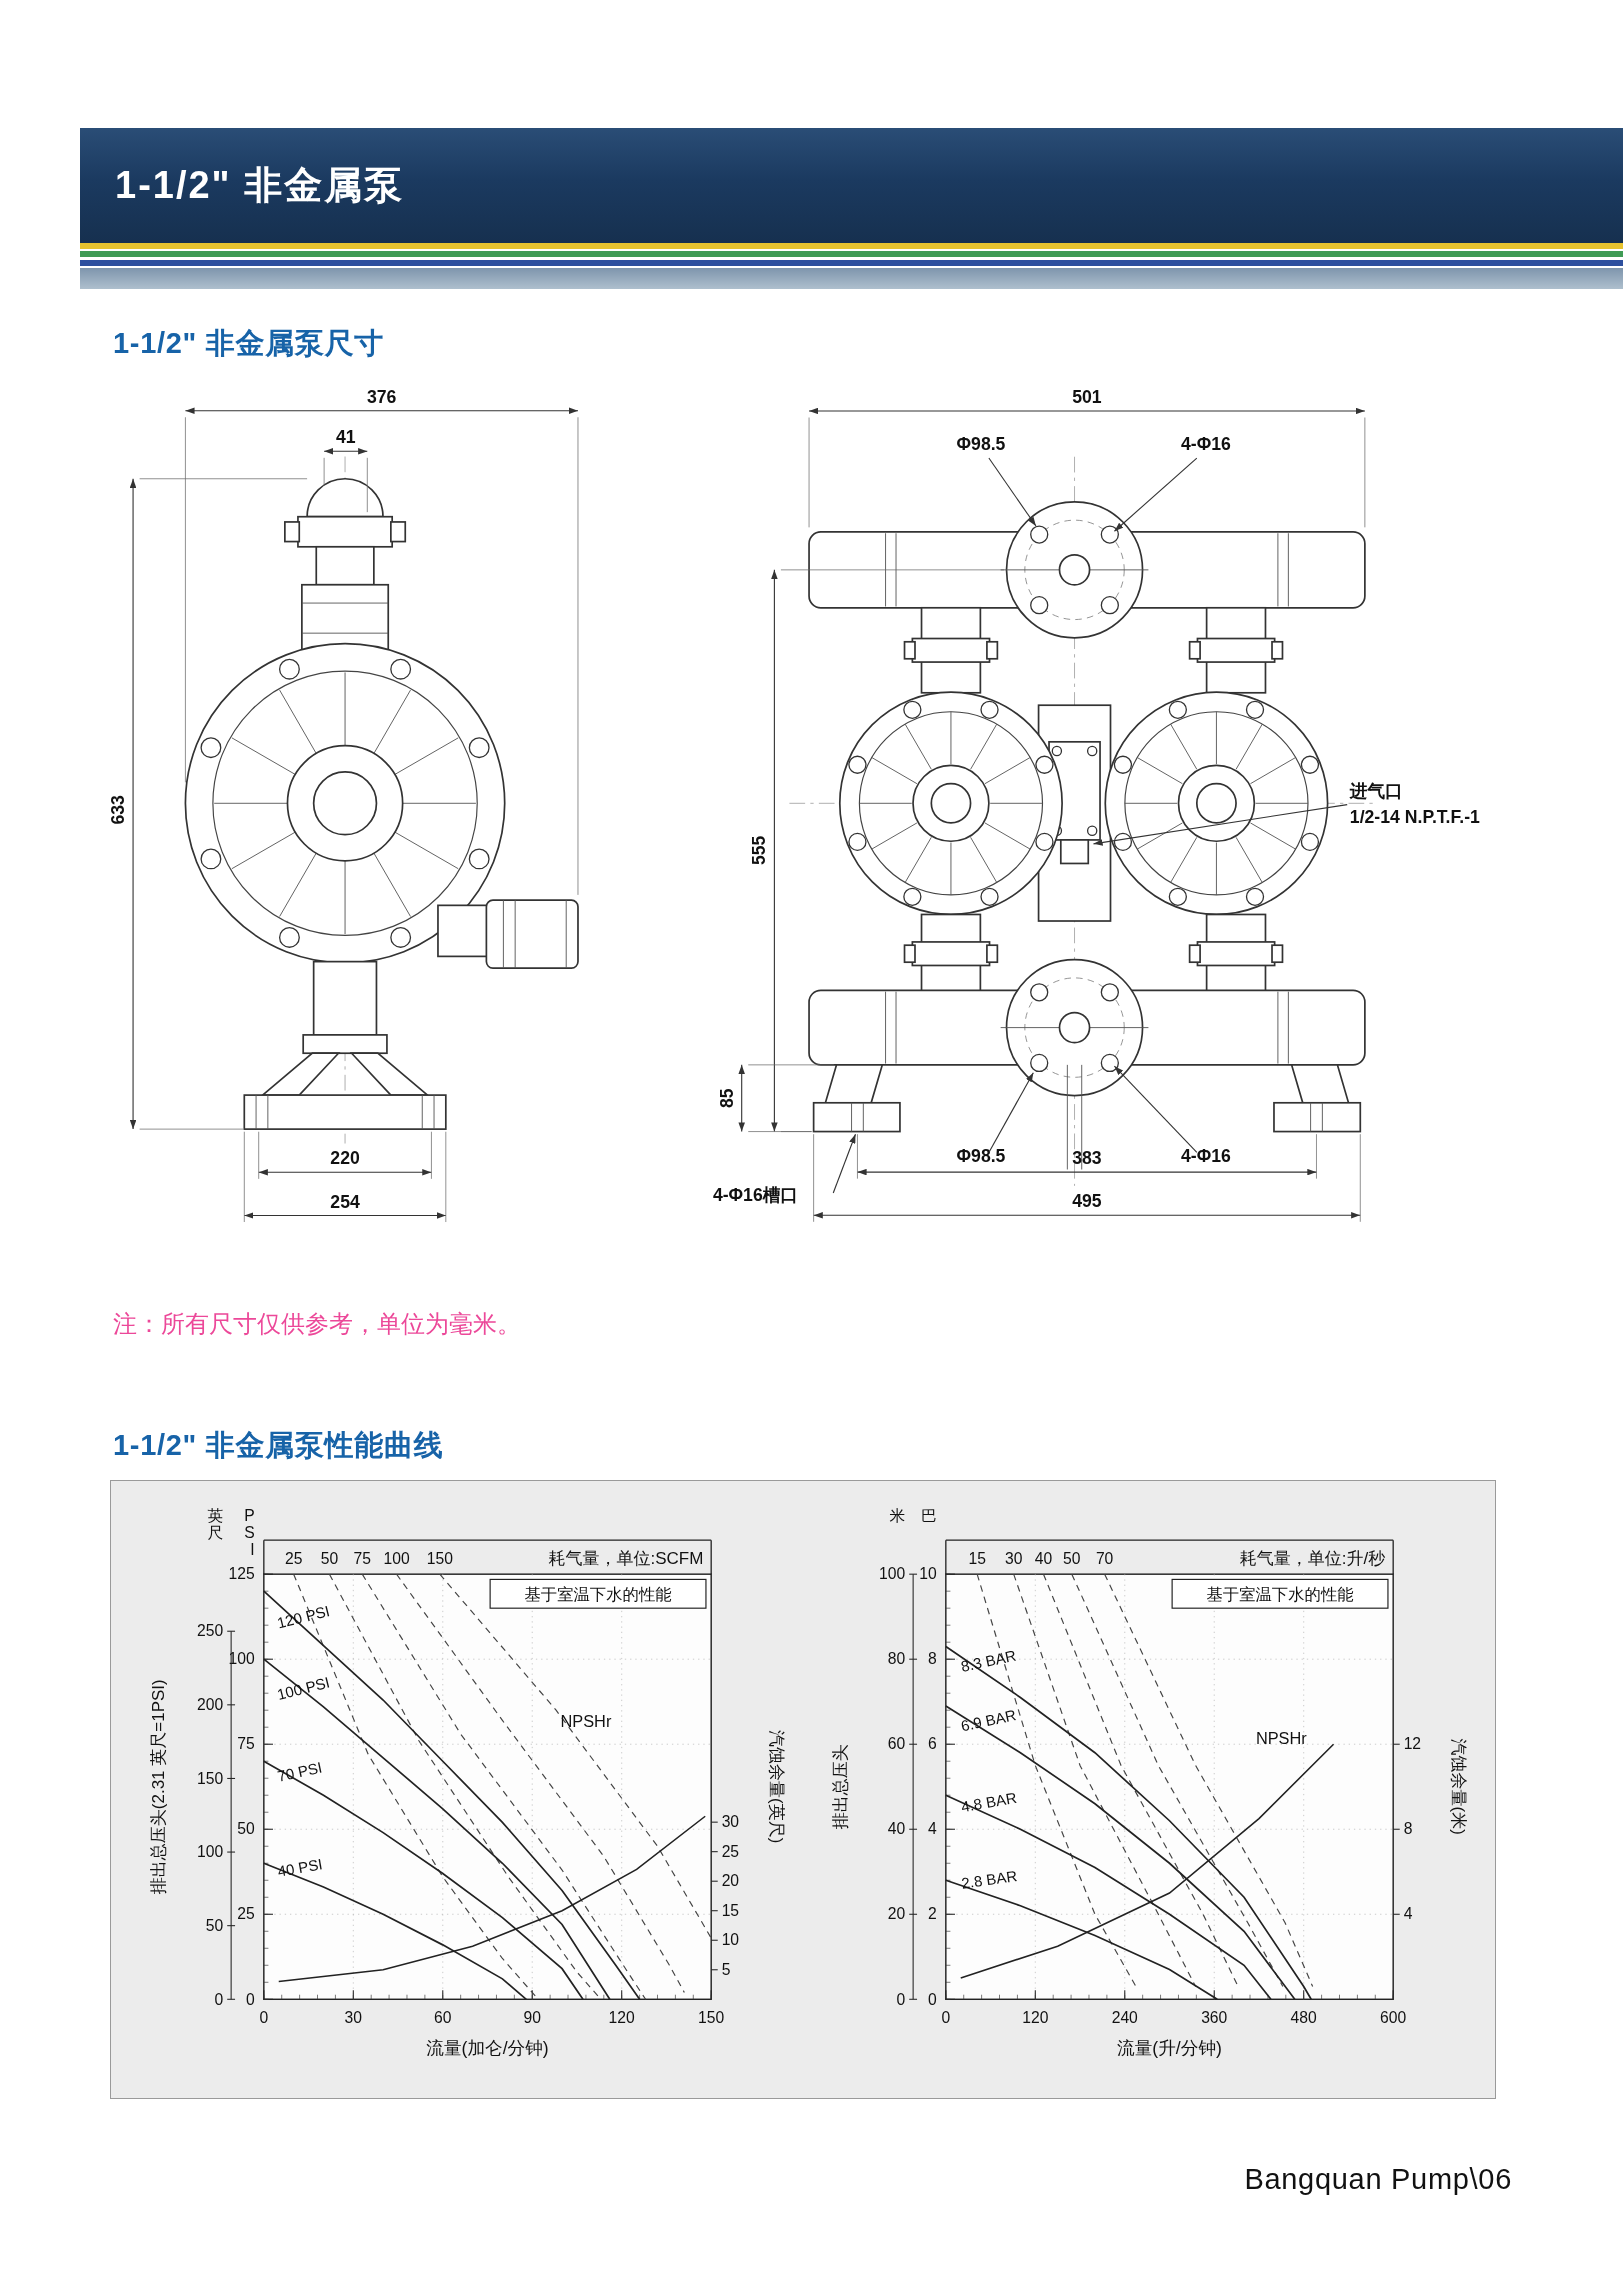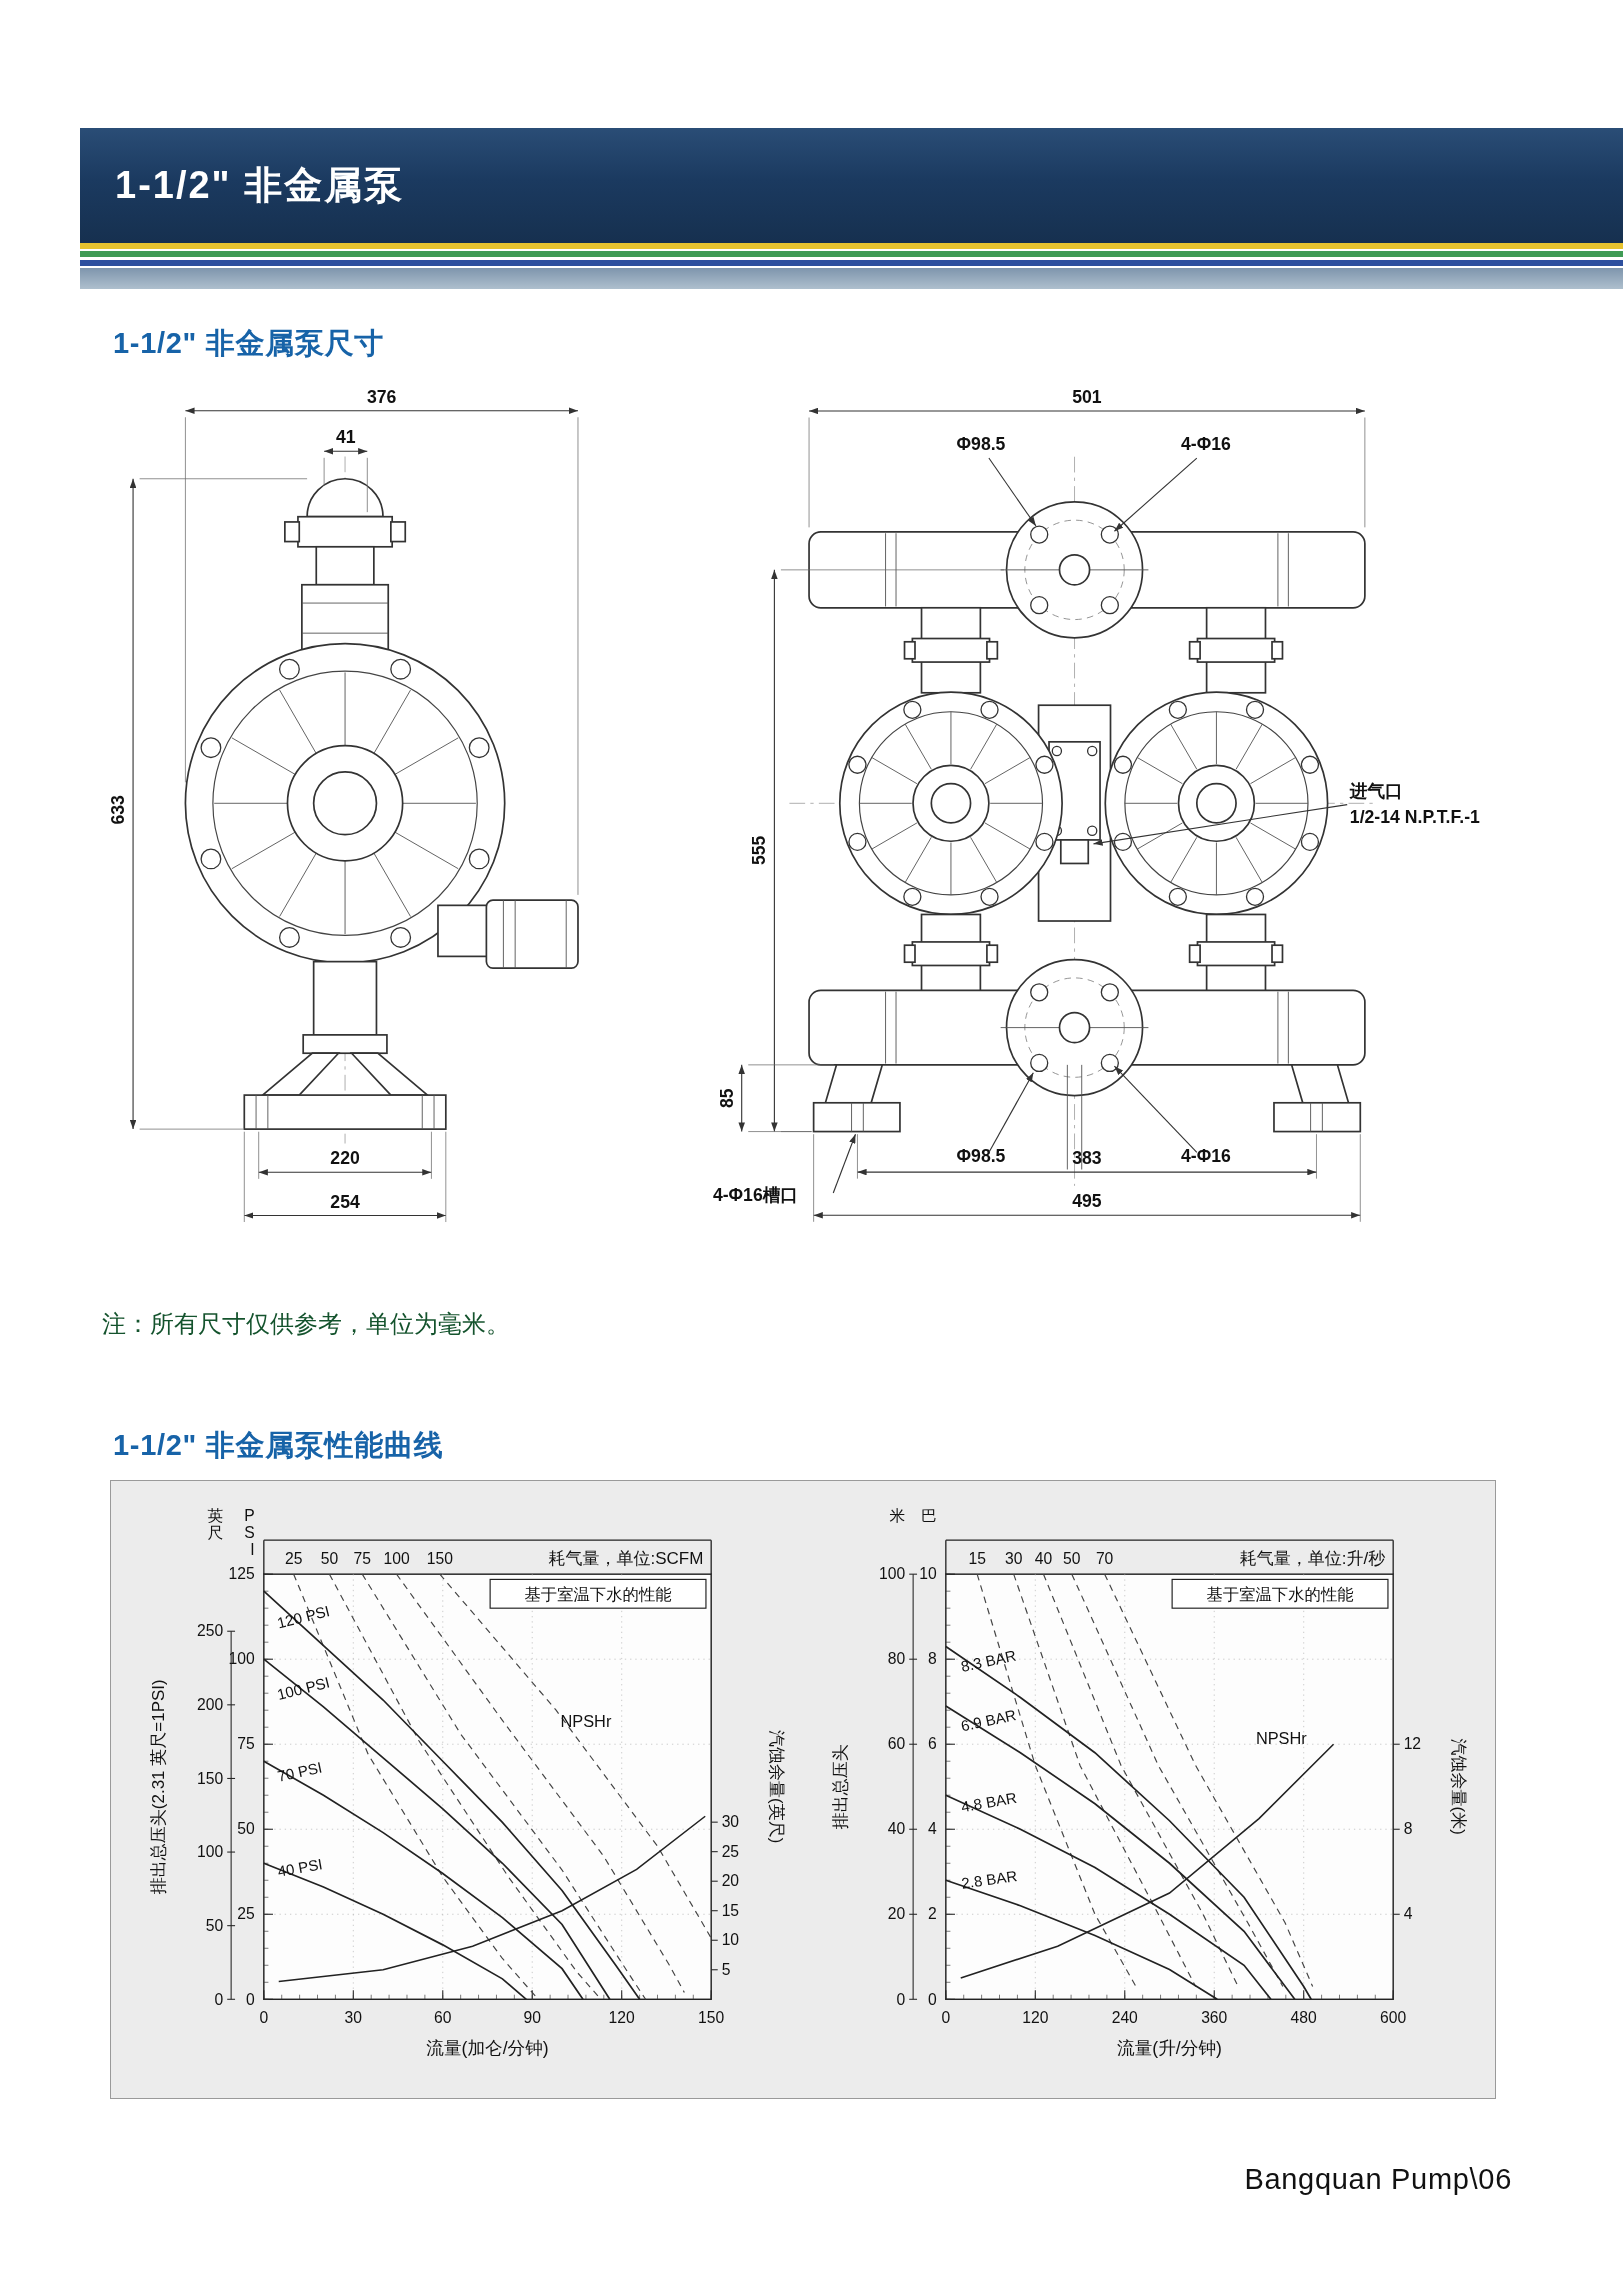--- a/index.html
+++ b/index.html
@@ -31,21 +31,21 @@
   .draw-svg .outline { fill:#fff; stroke:#333; stroke-width:2.6; }
   .draw-svg .thin  { stroke:#555; stroke-width:1.4; fill:none; }
   .draw-svg .thin2 { fill:none; stroke:#444; stroke-width:1.8; }
   .draw-svg .bolt  { fill:#fff; stroke:#333; stroke-width:2; }
   .draw-svg .cl    { stroke:#999; stroke-width:1.2; stroke-dasharray:24 8 5 8; fill:none; }
   .draw-svg .dash  { stroke:#777; stroke-width:1.2; stroke-dasharray:10 8; fill:none; }
   .draw-svg .dim line { stroke:#333; stroke-width:1.7; }
   .draw-svg .dim .ext { stroke:#666; stroke-width:1.1; }
   .draw-svg .dim text { font-size:27px; fill:#111; }
 
-  .note { position:absolute; left:102px; top:1308px; font-size:24px; color:#14532d; }
+  .note { position:absolute; left:113px; top:1308px; font-size:24px; color:#ec4899; }
 
   .chart-panel { position:absolute; left:110px; top:1480px; width:1386px; height:619px;
     background:#ececec; border:1.3px solid #9a9a9a; display:flex; gap:7.9px; padding:15.7px 14.4px; }
   .chart-svg { overflow:visible; }
 
   .footer { position:absolute; top:2163px; right:111px; font-size:29px; color:#111; letter-spacing:0.7px; }
 </style>
 </head>
 <body>
 

